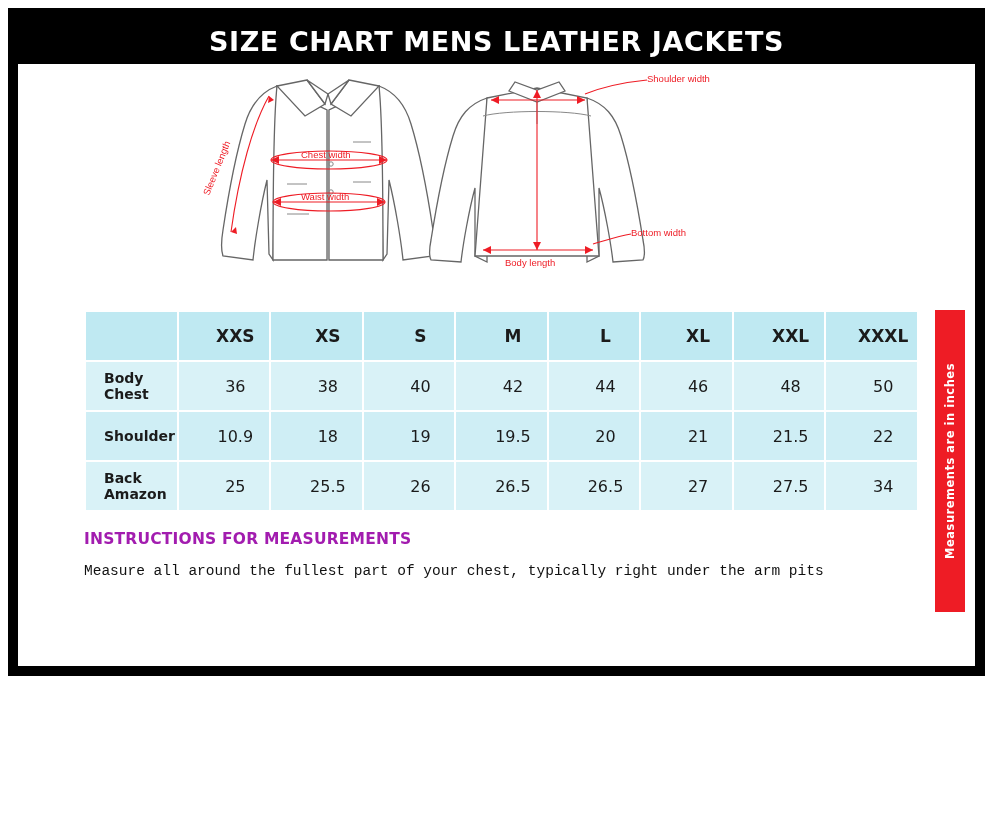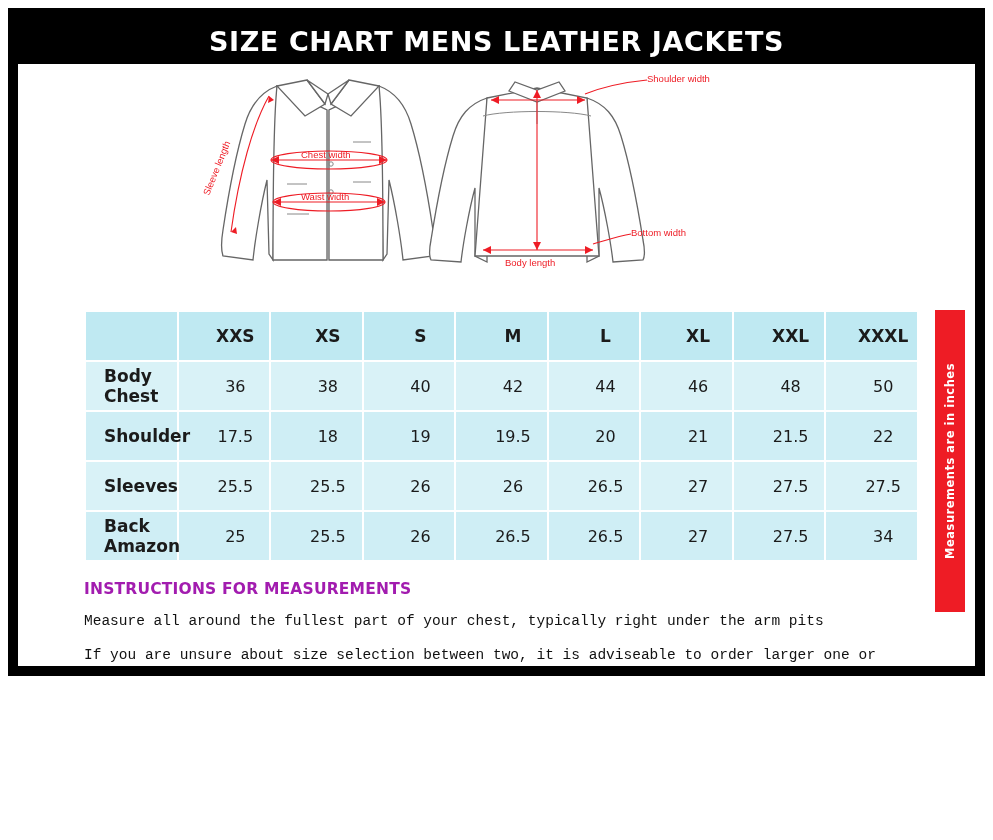--- a/index.html
+++ b/index.html
@@ -90,21 +90,21 @@
     font-size: 17px;
     background: #bfe9f2;
   }
   table.size-chart thead th.corner {
     background: #bfe9f2;
   }
   table.size-chart tbody th {
     text-align: left;
     padding-left: 18px;
     font-weight: bold;
-    font-size: 17px;
+    font-size: 14px;
     background: #d9f2f7;
     width: 160px;
   }
   table.size-chart tbody tr:nth-child(even) th,
   table.size-chart tbody tr:nth-child(even) td {
     background: #cfeef5;
   }
   
   .red-banner {
     position: absolute;
@@ -272,39 +272,28 @@
               <td>38</td>
               <td>40</td>
               <td>42</td>
               <td>44</td>
               <td>46</td>
               <td>48</td>
               <td>50</td>
             </tr>
             <tr>
               <th>Shoulder</th>
-              <td>17.5</td>
+              <td>10.9</td>
               <td>18</td>
               <td>19</td>
               <td>19.5</td>
               <td>20</td>
               <td>21</td>
               <td>21.5</td>
               <td>22</td>
-            </tr>
-            <tr>
-              <th>Sleeves</th>
-              <td>25.5</td>
-              <td>25.5</td>
-              <td>26</td>
-              <td>26</td>
-              <td>26.5</td>
-              <td>27</td>
-              <td>27.5</td>
-              <td>27.5</td>
             </tr>
             <tr>
               <th>Back Amazon</th>
               <td>25</td>
               <td>25.5</td>
               <td>26</td>
               <td>26.5</td>
               <td>26.5</td>
               <td>27</td>
               <td>27.5</td>
@@ -313,18 +302,17 @@
           </tbody>
         </table>
         <div class="red-banner" style="height: 302px;">
           <span>Measurements  are in inches</span>
         </div>
       </div>
 
       <div class="instructions">
         <h2>INSTRUCTIONS FOR MEASUREMENTS</h2>
         <p>Measure all around the fullest part of your chest, typically right under the arm pits</p>
-        <p>If you are unsure about size selection between two, it is adviseable to order larger one or plaese contact us via Amazon.for assistance. If your size is not available at our domestic location we will ship it from our overseas factory.</p>
       </div>
 
     </div>
   </div>
 </div>
 
 </body></html>

